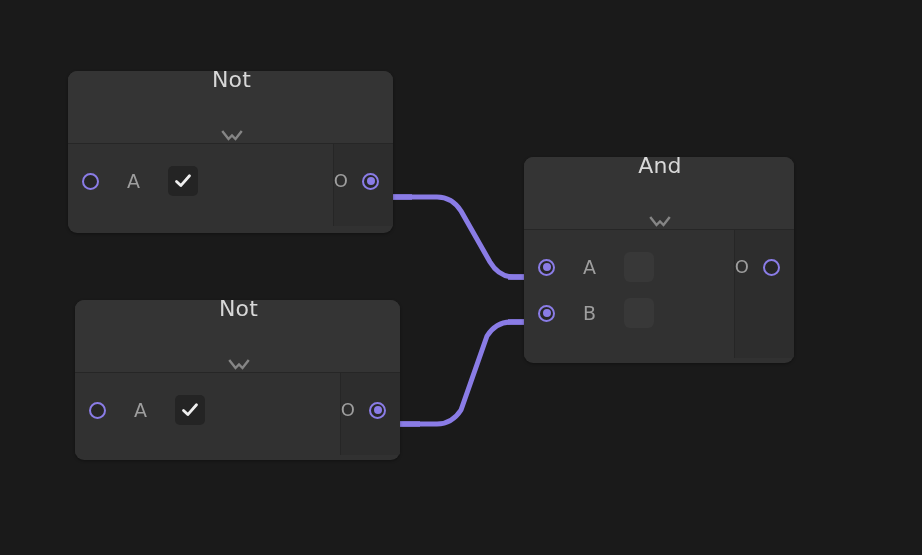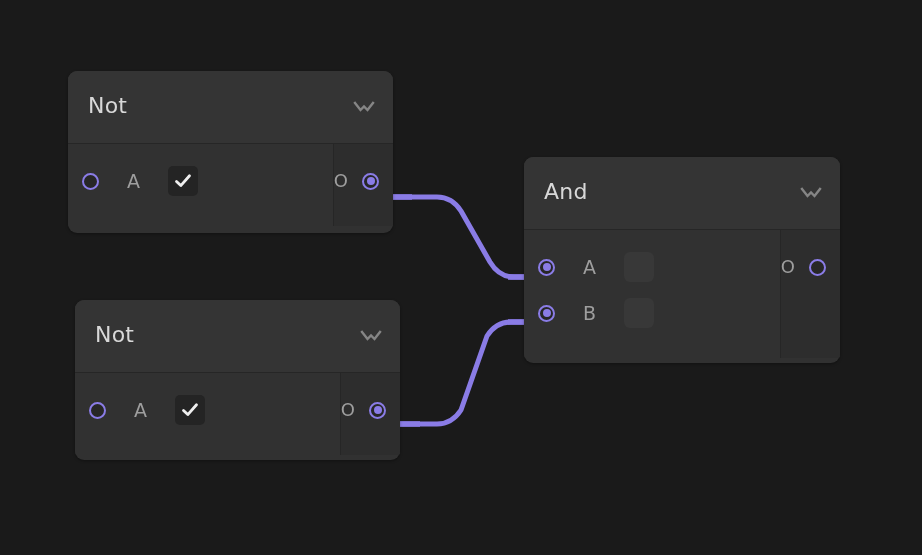--- a/index.html
+++ b/index.html
@@ -44,20 +44,21 @@
   }
   .node-header {
     height: 73px;
     background: #343434;
     display: flex;
     align-items: center;
     padding: 0 18px 0 20px;
     box-sizing: border-box;
     border-bottom: 1px solid #262626;
     position: relative;
+    flex-direction: column;
   }
   .node-title {
     color: #d8d8d8;
     font-size: 22px;
     letter-spacing: .2px;
     line-height: 1;
     flex: 1 1 auto;
     margin-top: -2px;
   }
   .chevron-icon {
@@ -200,21 +201,21 @@
           </div>
           <div class="io-col-out">
             <div class="body-pad-top"></div>
             <div class="port-row out">
               <span class="port-label out-label">O</span>
               <div class="port filled"></div>
             </div>
           </div>
         </div>
       </div>
-      <div class="node" style="left: 524px; top: 157px; width: 316px; height: 206px;">
+      <div class="node" style="left: 524px; top: 157px; width: 270px; height: 206px;">
         <div class="node-header">
           <div class="node-title">And</div>
           <span>
             <svg class="chevron-icon" viewBox="0 0 22 14" xmlns="http://www.w3.org/2000/svg">
               <path d="M2 3 L7.5 10 L11 6.5 L14.5 10 L20 3" fill="none" stroke="#b8b8b8" stroke-width="2.4" stroke-linecap="square" stroke-linejoin="miter"></path>
             </svg>
           </span>
         </div>
         <div class="node-body">
           <div class="io-col-in">

